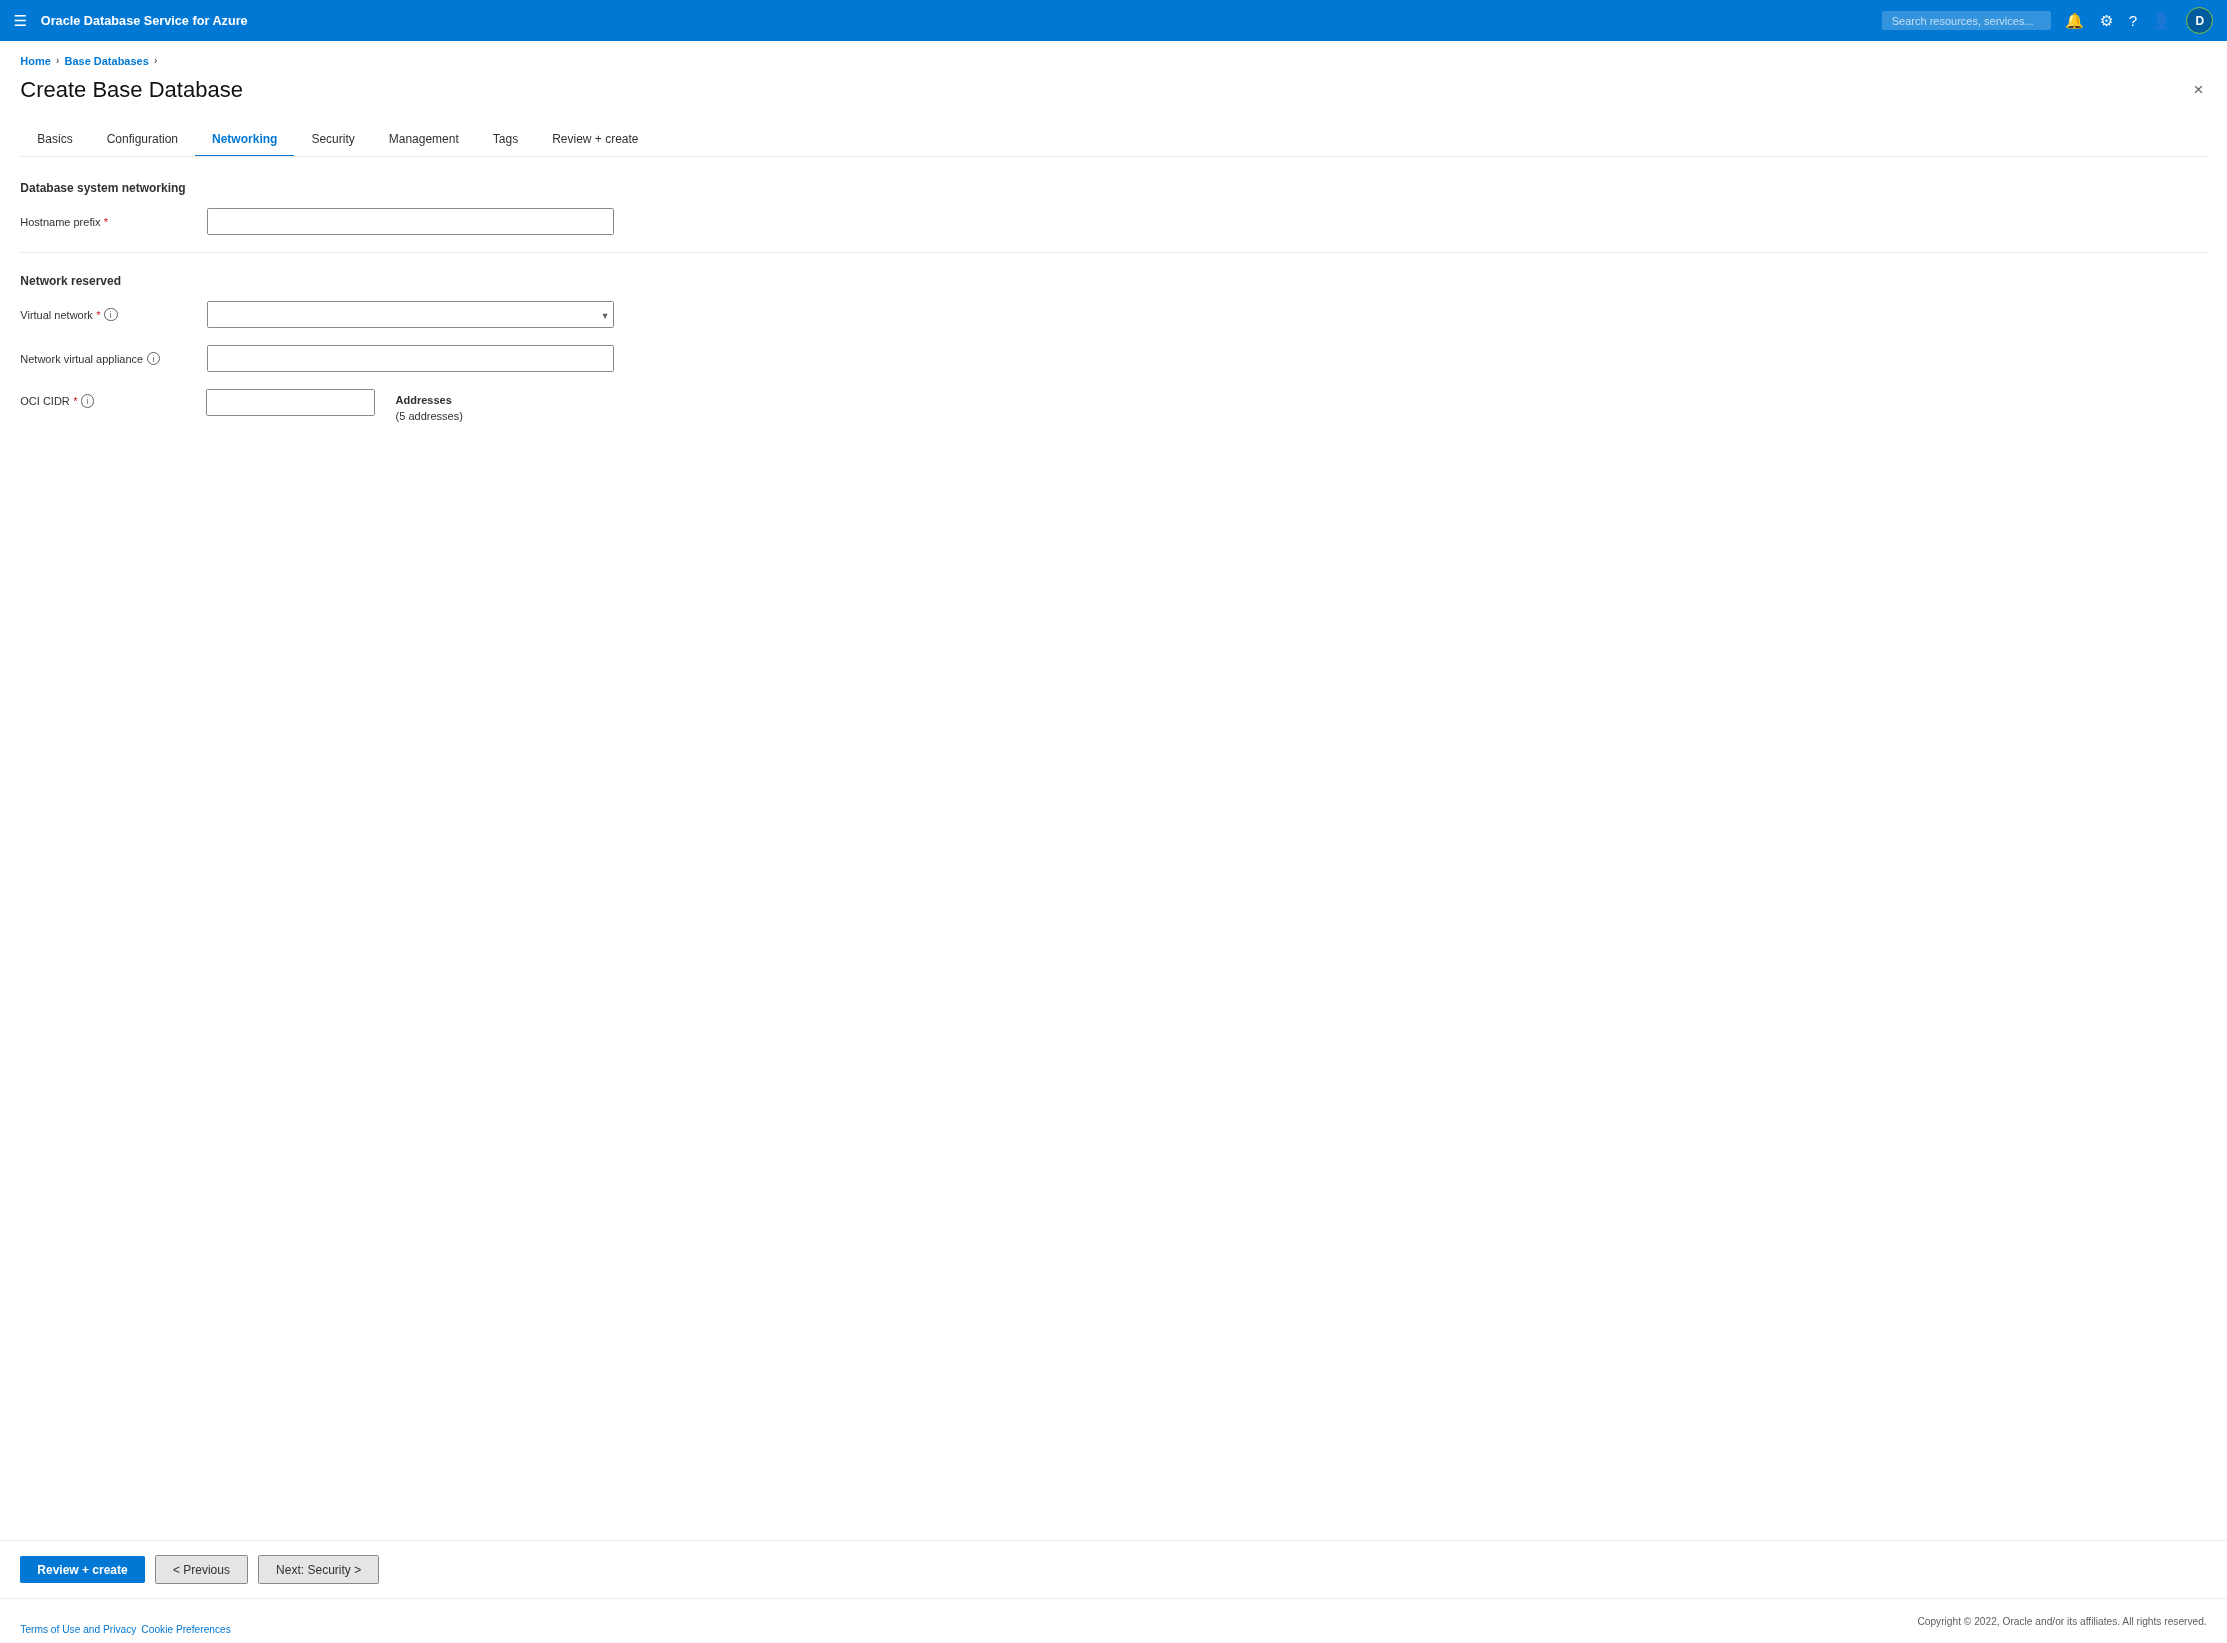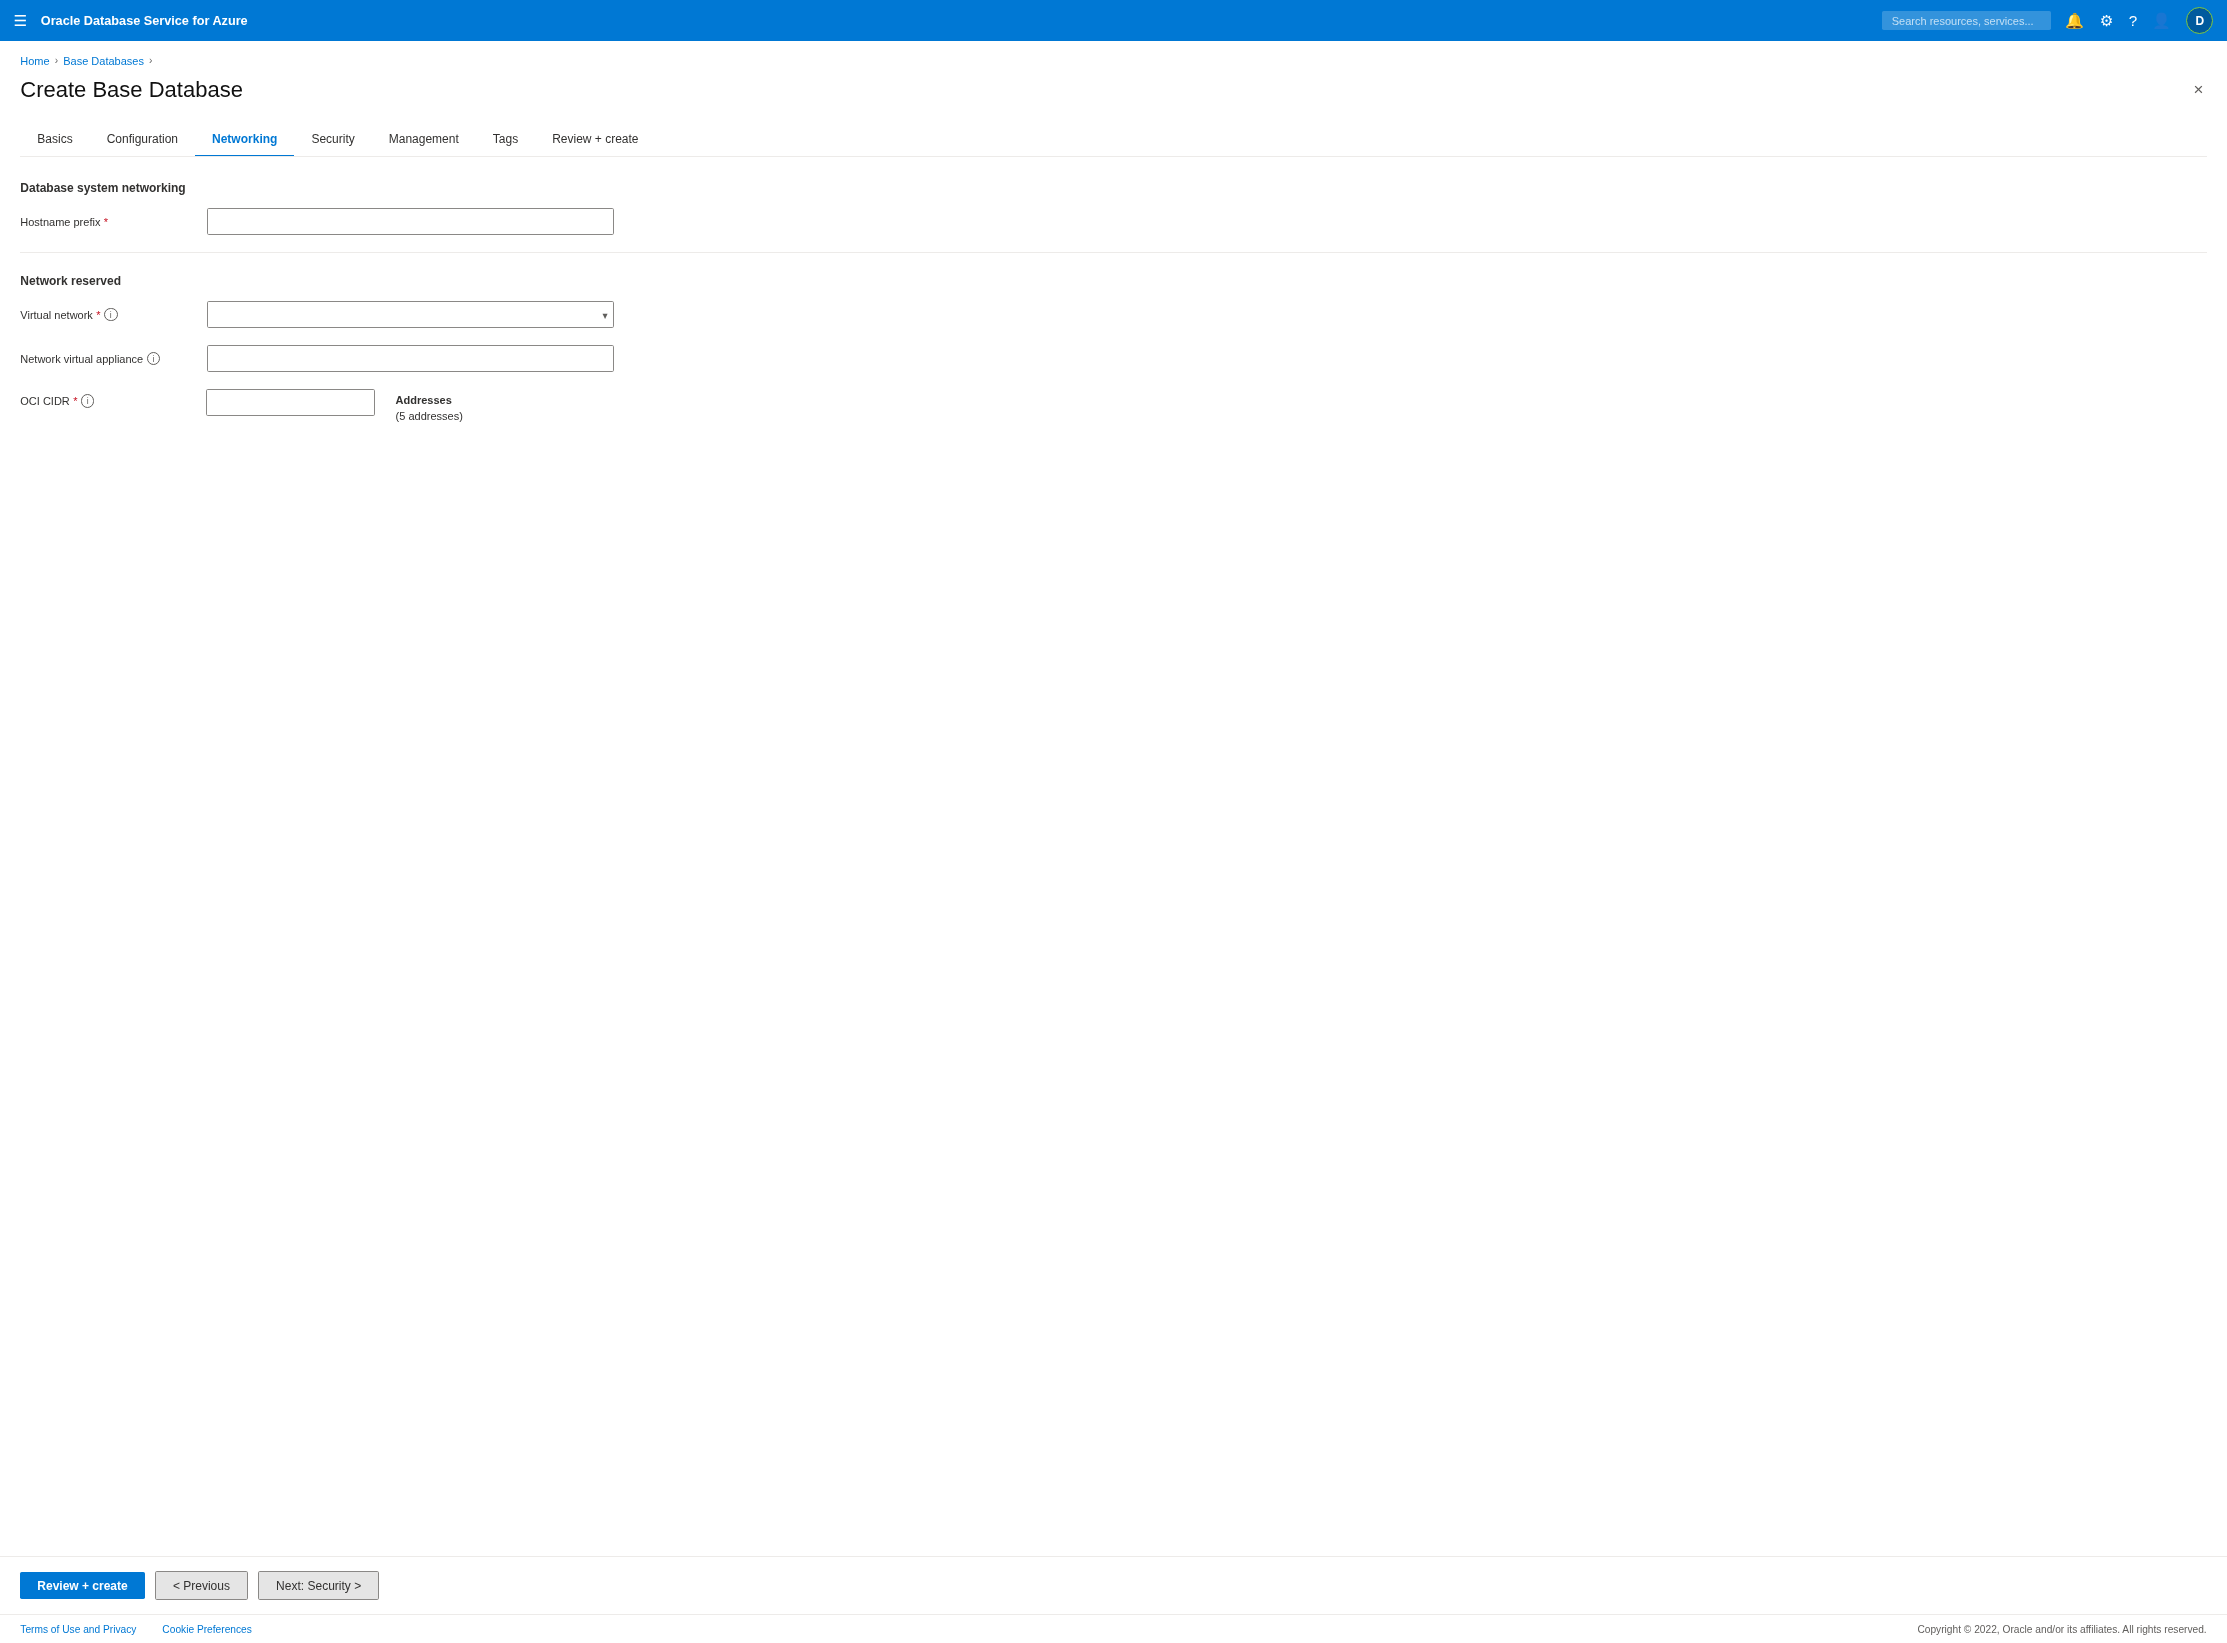--- a/index.html
+++ b/index.html
@@ -64,20 +64,21 @@
     }
 
     
     .breadcrumb {
       display: flex;
       align-items: center;
       gap: 5.1px;
       font-size: 11px;
       color: #0078d4;
       margin-bottom: 10.2px;
+      font-weight: bold;
     }
     .breadcrumb-sep { color: #666; font-size: 10.2px; }
     .breadcrumb-item { cursor: pointer; }
 
     
     .page-header {
       display: flex;
       align-items: flex-start;
       justify-content: space-between;
       margin-bottom: 20.3px;
@@ -279,21 +280,22 @@
       border-top: 0.8px solid #edebe9;
       padding: 8.5px 20.3px;
       display: flex;
       align-items: center;
       justify-content: space-between;
       font-size: 10.2px;
       color: #605e5c;
     }
     .footer-links {
       display: flex;
-      gap: 26px;
+      gap: 5px;
+      margin-top: 16px;
     }
     .footer-link {
       color: #0078d4;
       cursor: pointer;
       text-decoration: none;
     }
   </style>
 </head>
 <body>
 

